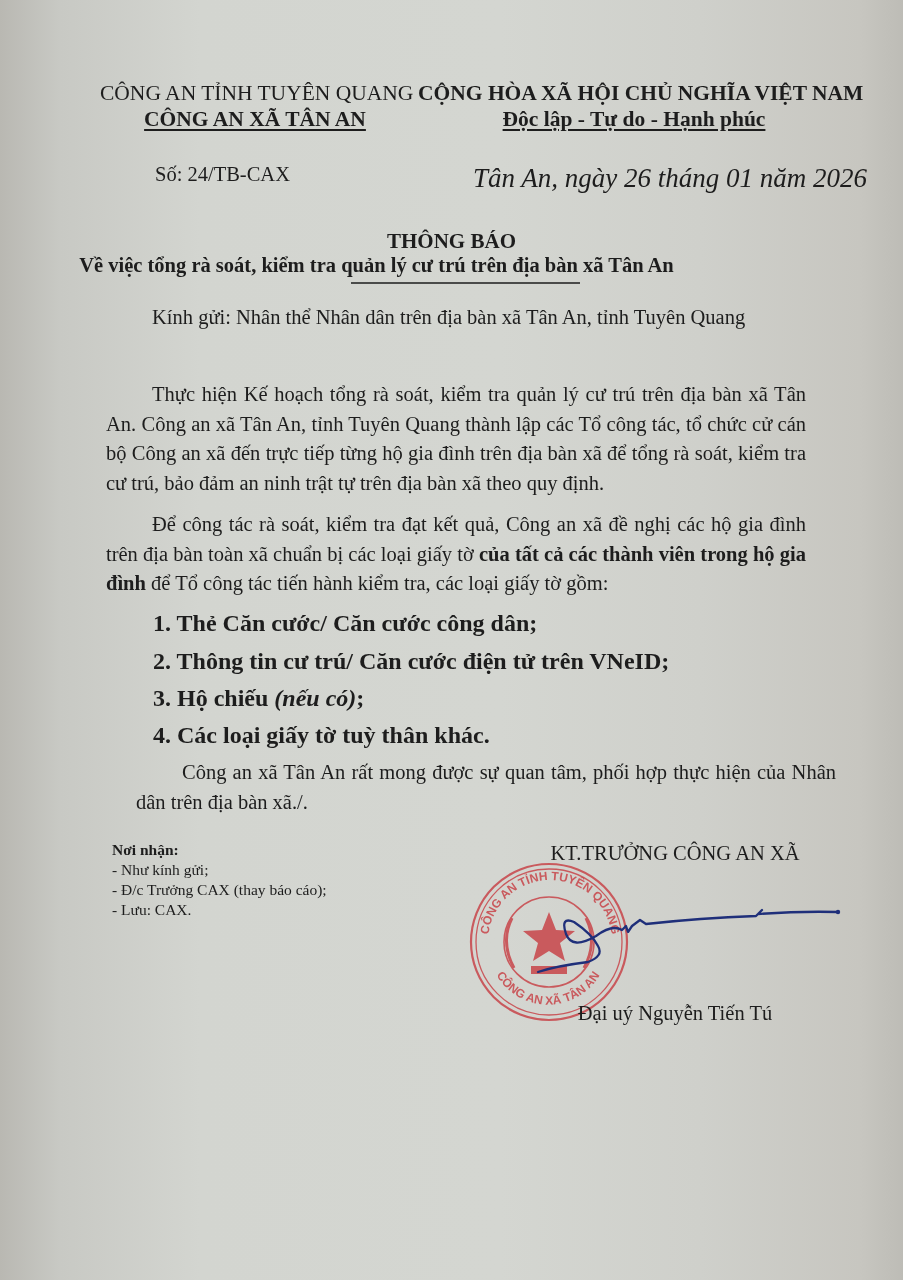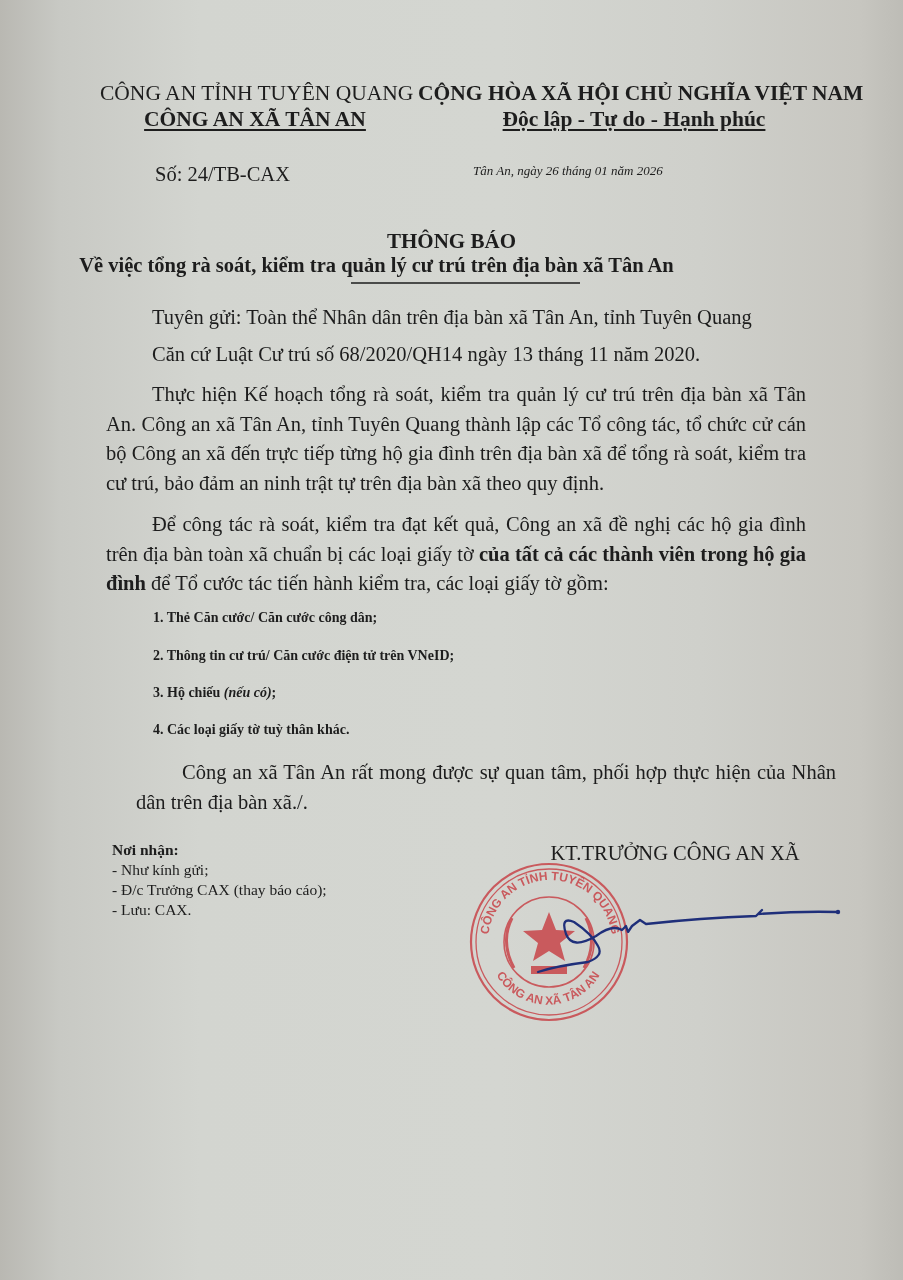--- a/index.html
+++ b/index.html
@@ -10,26 +10,26 @@
       color: #1d1d1d;
       position: relative;
     }
     .paper { position: absolute; inset: 0; }
     .abs { position: absolute; white-space: nowrap; }
     .hdr-left { left: 100px; top: 80px; width: 310px; text-align: center; font-size: 21.5px; line-height: 26px; }
     .hdr-left .l2 { font-weight: bold; }
     .u1 { text-decoration: underline; text-underline-offset: 3px; text-decoration-thickness: 1.5px; }
     .hdr-right { left: 418px; top: 80px; width: 432px; text-align: center; font-size: 21.5px; line-height: 26px; font-weight: bold; }
     .num { left: 155px; top: 163px; font-size: 20.5px; }
-    .date { left: 473px; top: 163px; font-size: 13px; font-style: italic; }
+    .date { left: 473px; top: 163px; font-size: 27px; font-style: italic; }
     .title { left: 0; width: 903px; text-align: center; top: 228px; font-size: 21px; font-weight: bold; line-height: 26px; }
     .subtitle { left: 0; width: 753px; text-align: center; top: 254px; font-size: 20.5px; font-weight: bold; }
     .para { left: 106px; width: 700px; font-size: 20.5px; line-height: 29.5px; text-align: justify; white-space: normal; text-indent: 46px; }
     .line { left: 152px; font-size: 20.5px; }
-    .list { left: 153px; font-size: 14px; font-weight: bold; }
+    .list { left: 153px; font-size: 24px; font-weight: bold; }
     .recv { left: 112px; top: 840px; font-size: 15.5px; line-height: 20px; }
     .recv .h { font-weight: bold; }
     .sig { left: 470px; width: 410px; text-align: center; font-size: 20.5px; font-weight: normal; line-height: 26px; }
     svg.over { position: absolute; left: 0; top: 0; pointer-events: none; }
   </style>
 </head>
 <body>
 
 <div class="paper">
 
@@ -45,26 +45,25 @@
 
   <div class="abs num">Số: 24/TB-CAX</div>
   <div class="abs date">Tân An, ngày 26 tháng 01 năm 2026</div>
 
   <div class="abs title">THÔNG BÁO</div>
   <div class="abs subtitle">Về việc tổng rà soát, kiểm tra quản lý cư trú trên địa bàn xã Tân An</div>
   <svg class="over" width="903" height="1280">
     <line x1="351" y1="283" x2="580" y2="283" stroke="#1d1d1d" stroke-width="1.3"></line>
   </svg>
 
-  <div class="abs line" style="top:306px;">Tuyên gửi: Toàn thể Nhân dân trên địa bàn xã Tân An, tỉnh Tuyên Quang</div>
-  <div class="abs line" style="top:343px;">Căn cứ Luật Cư trú số 68/2020/QH14 ngày 13 tháng 11 năm 2020.</div>
+  <div class="abs line" style="top:306px;">Kính gửi: Nhân thể Nhân dân trên địa bàn xã Tân An, tỉnh Tuyên Quang</div>
 
   <div class="abs para" style="top:380px;">Thực hiện Kế hoạch tổng rà soát, kiểm tra quản lý cư trú trên địa bàn xã Tân An. Công an xã Tân An, tỉnh Tuyên Quang thành lập các Tổ công tác, tổ chức cử cán bộ Công an xã đến trực tiếp từng hộ gia đình trên địa bàn xã để tổng rà soát, kiểm tra cư trú, bảo đảm an ninh trật tự trên địa bàn xã theo quy định.</div>
 
-  <div class="abs para" style="top:510px;"><span>Để công tác rà soát, kiểm tra đạt kết quả, Công an xã đề nghị các hộ gia đình trên địa bàn toàn xã chuẩn bị các loại giấy tờ </span><b>của tất cả các thành viên trong hộ gia đình</b><span> để Tổ cước tác tiến hành kiểm tra, các loại giấy tờ gồm:</span></div>
+  <div class="abs para" style="top:510px;"><span>Để công tác rà soát, kiểm tra đạt kết quả, Công an xã đề nghị các hộ gia đình trên địa bàn toàn xã chuẩn bị các loại giấy tờ </span><b>của tất cả các thành viên trong hộ gia đình</b><span> để Tổ công tác tiến hành kiểm tra, các loại giấy tờ gồm:</span></div>
 
   <div class="abs list" style="top:610px;">1. Thẻ Căn cước/ Căn cước công dân;</div>
   <div class="abs list" style="top:648px;">2. Thông tin cư trú/ Căn cước điện tử trên VNeID;</div>
   <div class="abs list" style="top:685px;text-align:center;"><span>3. Hộ chiếu </span><i>(nếu có)</i><span>;</span></div>
   <div class="abs list" style="top:722px;">4. Các loại giấy tờ tuỳ thân khác.</div>
 
   <div class="abs para" style="top:758px;margin-left:30px;">Công an xã Tân An rất mong được sự quan tâm, phối hợp thực hiện của Nhân dân trên địa bàn xã./.</div>
 
   <div class="abs recv">
     <div class="h">Nơi nhận:</div>
@@ -98,13 +97,14 @@
       <textPath href="#sealBot" startOffset="50%" text-anchor="middle">CÔNG AN XÃ TÂN AN</textPath>
     </text>
   </svg>
 
 
   <svg class="over" width="903" height="1280">
     <path d="M 538 972 Q 556 966 588 962 Q 604 956 598 946 Q 592 934 574 922 Q 560 916 566 934 Q 572 950 596 936 Q 612 924 622 930 L 626 926 L 628 932 L 632 926 L 640 920 L 646 924 Q 700 918 756 916 L 762 910 L 758 914 Q 800 911 838 912" fill="none" stroke="#1f2f7a" stroke-width="2.3" stroke-linecap="round" stroke-linejoin="round"></path>
     <circle cx="838" cy="912" r="2.2" fill="#1f2f7a"></circle>
   </svg>
 
+  <div class="abs sig" style="top:1000px;">Đại uý Nguyễn Tiến Tú</div>
 </div>
 
 </body></html>

